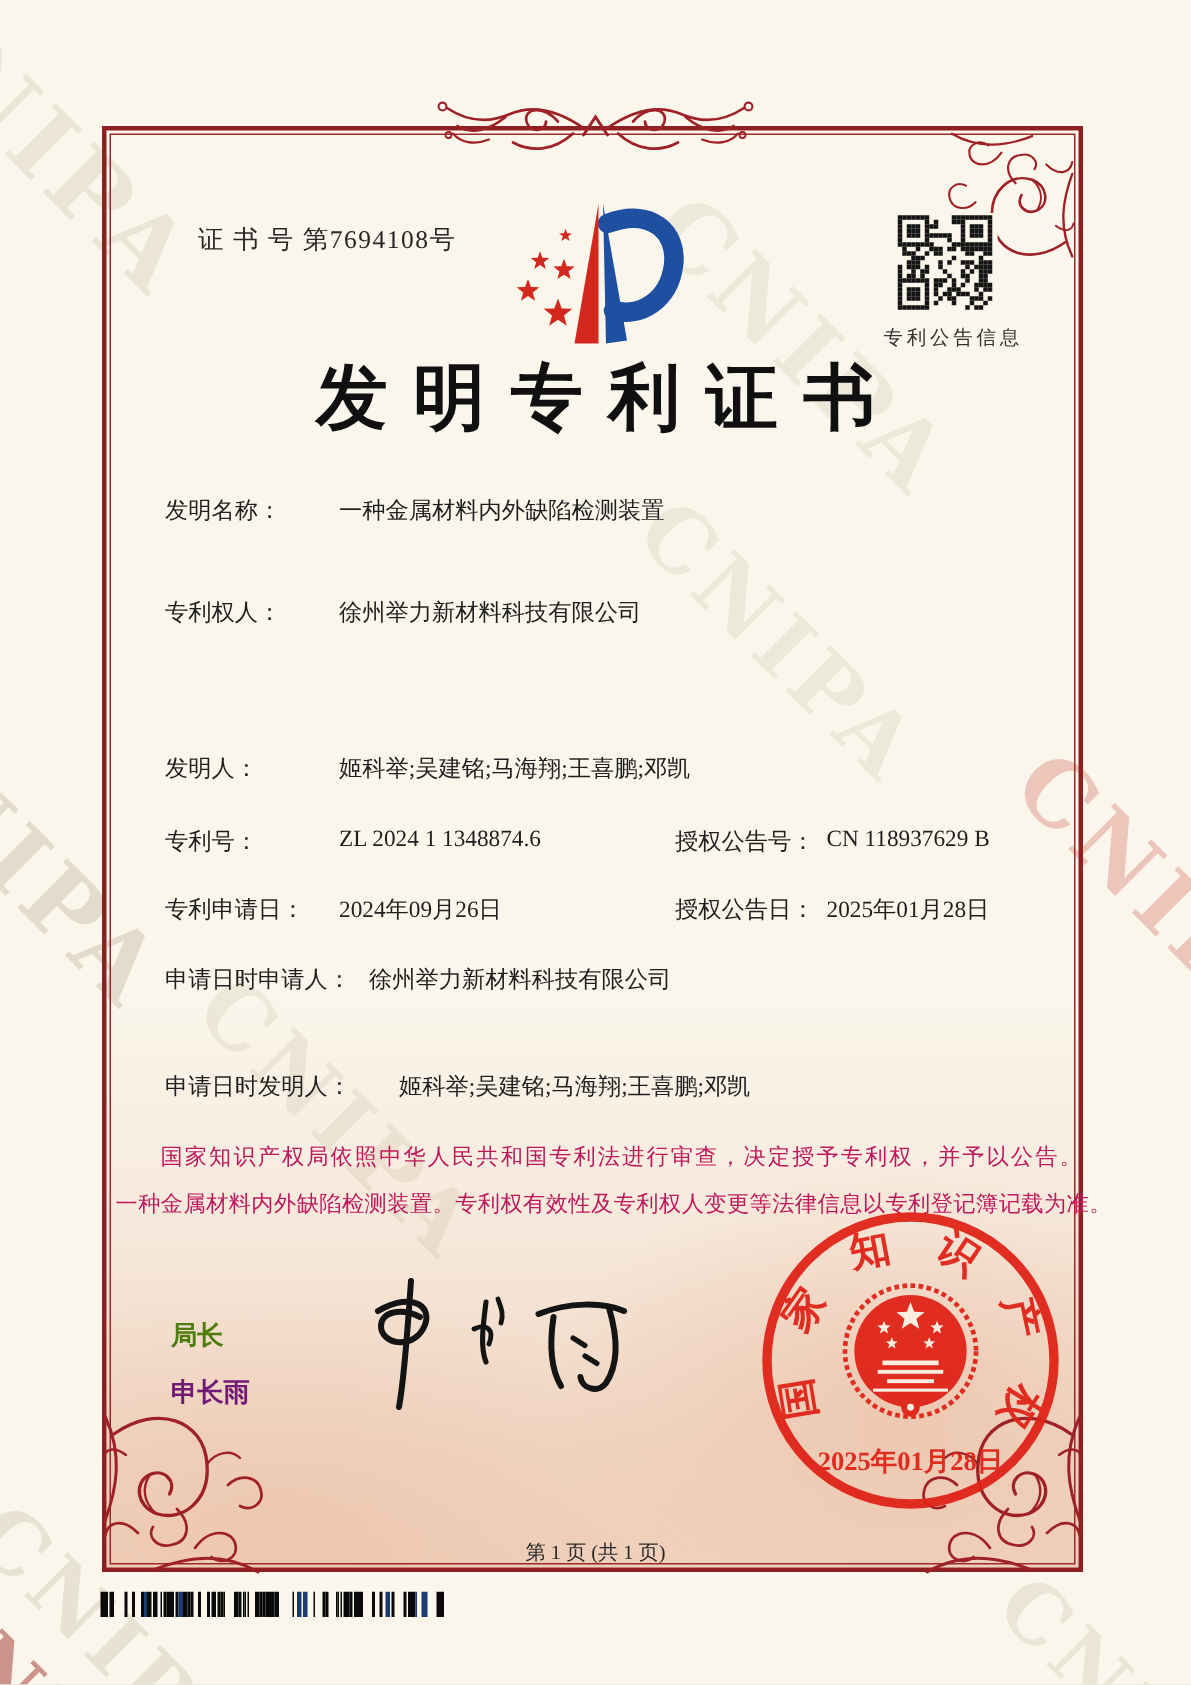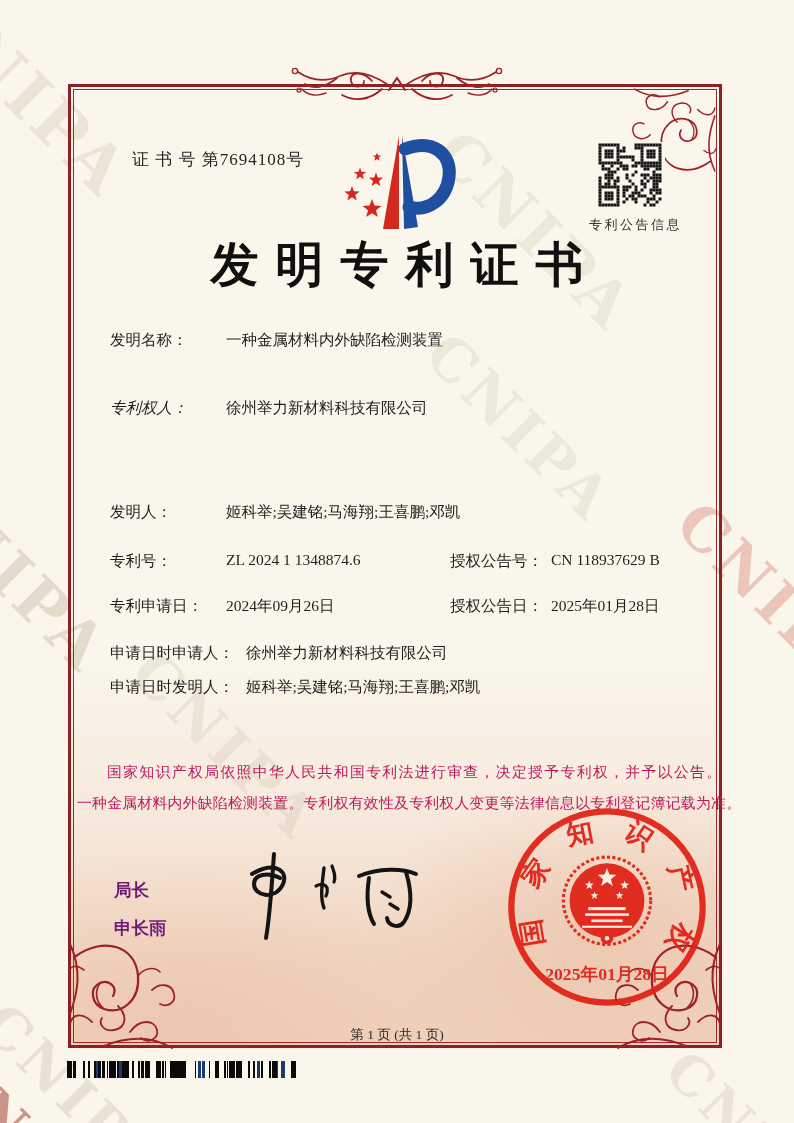--- a/index.html
+++ b/index.html
@@ -40,31 +40,31 @@
   .qr-caption{position:absolute;left:589px;top:216px;font-size:13px;letter-spacing:2.5px;color:#333;}
   .title{
     position:absolute;left:0;right:0;top:233px;text-align:center;
     font-size:48px;font-weight:bold;color:#101010;letter-spacing:17px;text-indent:17px;
   }
   
   .row{position:absolute;left:110px;display:flex;align-items:flex-start;font-size:15.5px;color:#1f1f1f;}
   .row .lab{flex:0 0 auto;white-space:nowrap;}
   .row .val{margin-left:12px;}
   .r1{top:330px;} .r2{top:398px;} .r3{top:448px;} .r4{top:502px;}
-  .r5{top:551px;} .r6{top:596px;} .r7{top:643px;} .r8{top:677px;}
+  .r5{top:551px;} .r6{top:596px;} .r7{top:643px;} .r8{top:714px;gap:20px;}
   .row .wrapval{width:412px;line-height:25px;}
   .rrow{position:absolute;left:450px;display:flex;font-size:15.5px;color:#1f1f1f;}
   .rrow .val{margin-left:8px;}
   
   .statement{position:absolute;left:77px;width:642px;top:757px;font-size:14.8px;color:#be185d;}
   .st-line{white-space:nowrap;line-height:31px;}
   .st-line.l1{text-indent:30px;letter-spacing:1.4px;}
   .st-line.l2{letter-spacing:0.3px;}
   
-  .officer-title{position:absolute;left:114px;top:878px;font-size:17.5px;font-weight:600;color:#701a75;}
+  .officer-title{position:absolute;left:114px;top:878px;font-size:17.5px;font-weight:600;color:#4d7c0f;}
   .officer-name{position:absolute;left:114px;top:916px;font-size:17.5px;font-weight:600;color:#701a75;}
   .sig{position:absolute;left:224px;top:846px;}
   
   .seal{position:absolute;left:503px;top:803px;opacity:.94;}
   
   .page-footer{position:absolute;left:0;right:0;top:1026px;text-align:center;font-size:13.5px;color:#2a2a2a;}
   .barcode{position:absolute;left:62px;top:1061px;}
   
   .flourish{position:absolute;left:272px;top:59px;}
   .orn{position:absolute;}
@@ -383,21 +383,21 @@
 
   <div class="title">发明专利证书</div>
 
   <div class="row r1">
     <span class="lab" style="display: inline-flex; width: 104px; justify-content: space-between;">
         <span>发明名称：</span>
       </span>
     <span class="val">一种金属材料内外缺陷检测装置</span>
   </div>
   <div class="row r2">
-    <span class="lab" style="display: inline-flex; width: 104px; justify-content: space-between; font-style: italic;">
+    <span class="lab" style="display: inline-flex; width: 104px; justify-content: space-between;">
         <span>专利权人：</span>
       </span>
     <span class="val">徐州举力新材料科技有限公司</span>
   </div>
   <div class="row r4">
     <span class="lab" style="display: inline-flex; width: 104px; justify-content: space-between;">
         <span>发明人：</span>
       </span>
     <span class="val">姬科举;吴建铭;马海翔;王喜鹏;邓凯</span>
   </div>

